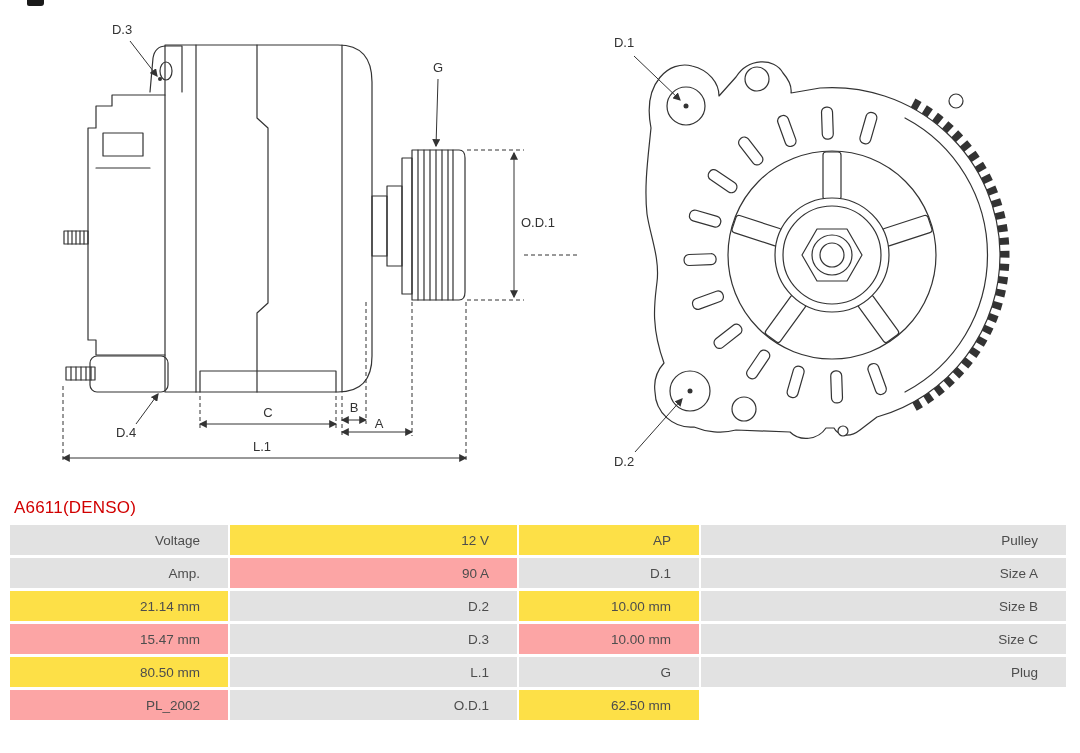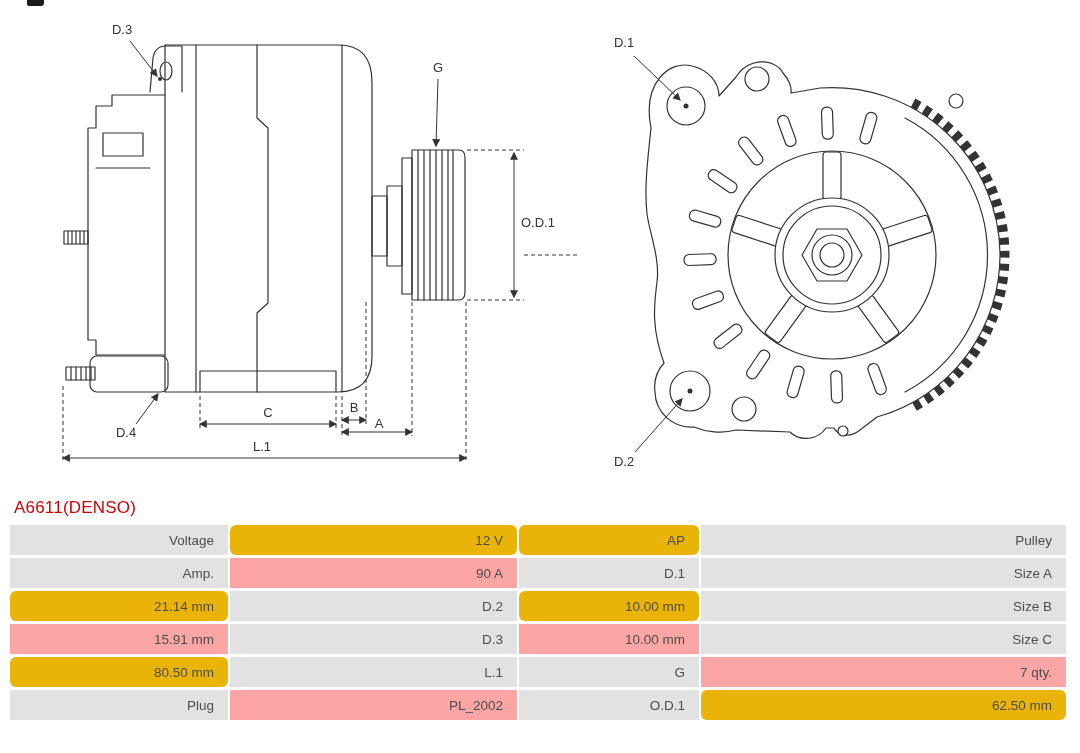--- a/index.html
+++ b/index.html
@@ -14,24 +14,24 @@
   .fw{fill:#ffffff;stroke:#333;stroke-width:1.2;stroke-linejoin:round;}
   .dash{fill:none;stroke:#333;stroke-width:1;stroke-dasharray:4 3;}
   .dim{stroke:#333;stroke-width:1;fill:none;}
   .title{
     margin:18px 0 2px 14px;font-size:17px;color:#d10000;letter-spacing:.2px;cursor:pointer;
   }
   .specs{
     display:grid;grid-template-columns:218px 287px 180px 365px;grid-auto-rows:30px;
     gap:3px 2px;margin:7px 10px 0 10px;font-size:13.5px;color:#4d4d4d;
   }
-  .cell{display:flex;align-items:center;justify-content:flex-end;padding-right:14px;overflow:hidden;white-space:nowrap;}
+  .cell{display:flex;align-items:center;justify-content:flex-end;padding-right:28px;overflow:hidden;white-space:nowrap;}
   .lab{background:#e2e2e2;}
   .val{background:#fca5a5;}
-  .val.od{background:#eab308;border-radius:6px;}
+  .val.od{background:#fde047;}
   .blank{background:transparent;padding-right:0;}
 </style>
 </head>
 <body>
 
 <div class="corner-artifact"></div>
 
 <svg class="diagram" width="1080" height="480" viewBox="0 0 1080 480">
   <defs>
     <marker id="arr" viewBox="0 0 10 10" refX="8.5" refY="5" markerWidth="8" markerHeight="8" orient="auto-start-reverse">
@@ -205,30 +205,29 @@
   <div class="cell lab">Amp.</div>
   <div class="cell val">90 A</div>
   <div class="cell lab">D.1</div>
 
   <div class="cell lab">Size A</div>
   <div class="cell val od">21.14 mm</div>
   <div class="cell lab">D.2</div>
   <div class="cell val od">10.00 mm</div>
 
   <div class="cell lab">Size B</div>
-  <div class="cell val">15.91 mm</div>
+  <div class="cell val">15.47 mm</div>
   <div class="cell lab">D.3</div>
   <div class="cell val">10.00 mm</div>
 
   <div class="cell lab">Size C</div>
   <div class="cell val od">80.50 mm</div>
   <div class="cell lab">L.1</div>
 
   <div class="cell lab">G</div>
-  <div class="cell val">7 qty.</div>
   <div class="cell lab">Plug</div>
   <div class="cell val">PL_2002</div>
 
   <div class="cell lab">O.D.1</div>
   <div class="cell val od">62.50 mm</div>
   <div class="cell blank"></div>
   <div class="cell blank"></div>
 </div>
 
 </body></html>

